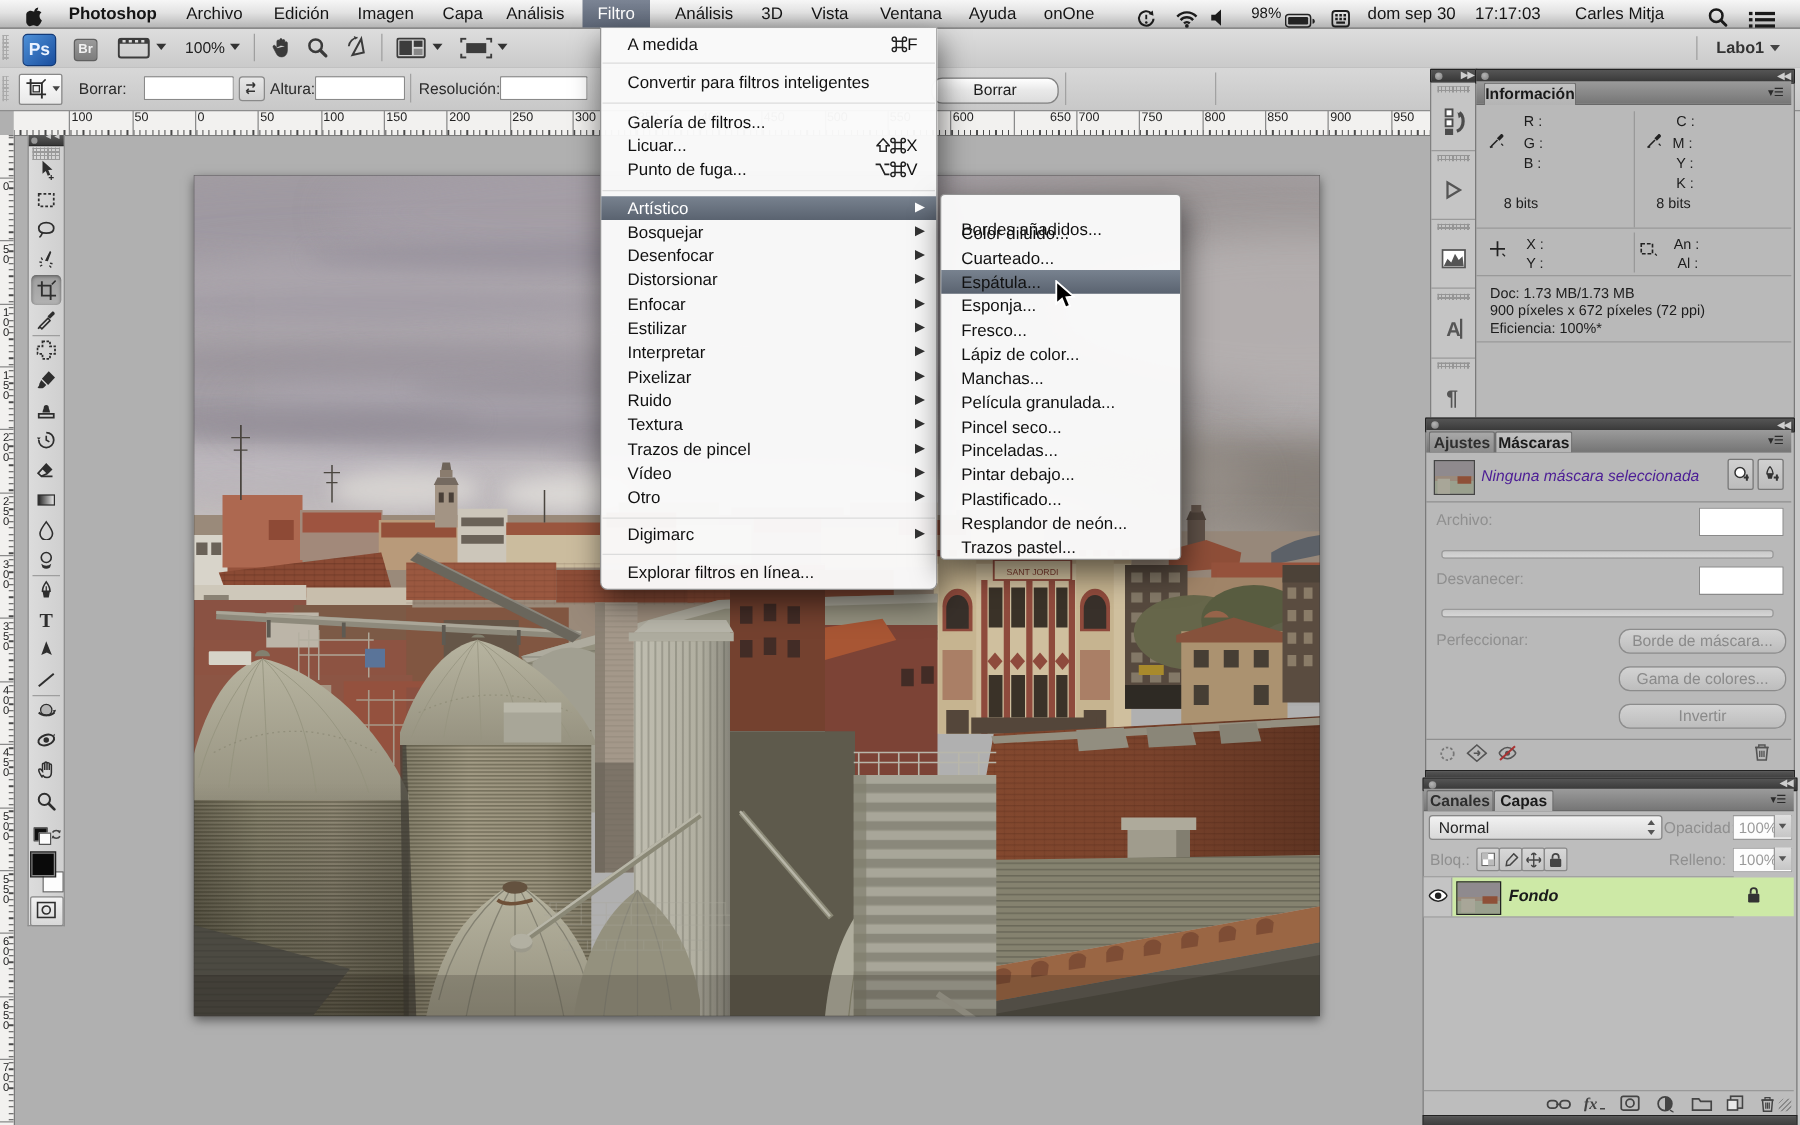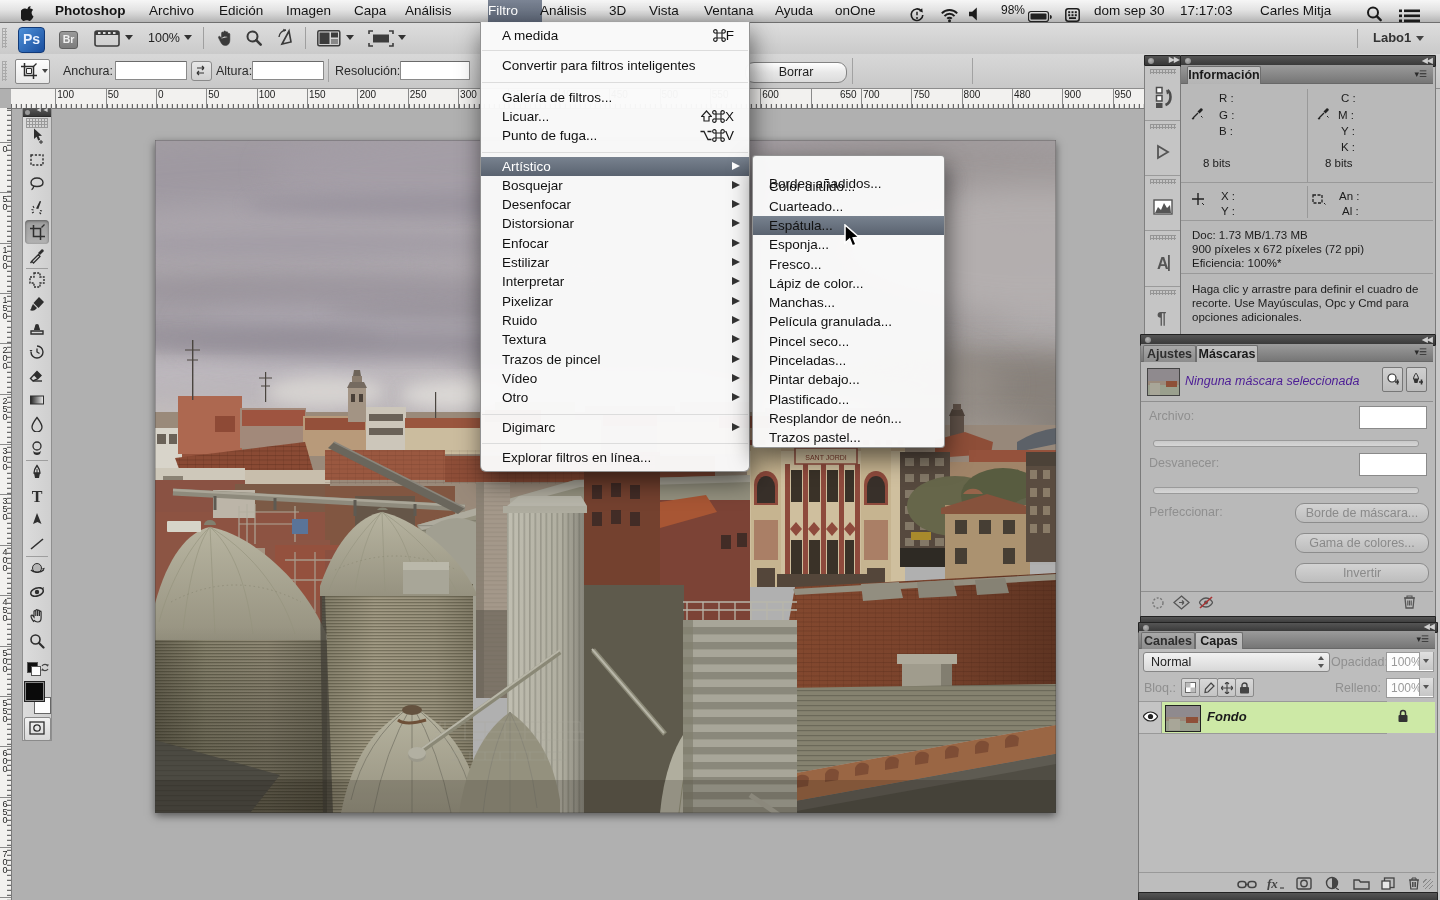--- a/index.html
+++ b/index.html
@@ -1,20 +1,20 @@
 <!DOCTYPE html>
 <html><head><meta charset="utf-8"><style>
 html,body{margin:0;padding:0;width:1440px;height:900px;overflow:hidden}
 body{font-family:"Liberation Sans",sans-serif;-webkit-font-smoothing:antialiased}
 .a{position:absolute}
 #scr{position:relative;width:1440px;height:900px;background:#b0b0b0;overflow:hidden}
 
 #mbar{left:0;top:0;width:1440px;height:22px;background:linear-gradient(#f6f6f6,#e3e3e3 45%,#cfcfcf 70%,#b4b4b4);border-bottom:1px solid #6f6f6f;z-index:50}
 .mi{position:absolute;top:0;height:22px;line-height:21px;font-size:13.5px;color:#141414}
-#fhl{left:488px;top:0;width:54px;height:22px;background:linear-gradient(#7b8494,#5c6575);color:#fff;text-align:left}
+#fhl{left:466px;top:0;width:54px;height:22px;background:linear-gradient(#7b8494,#5c6575);color:#fff;text-align:center}
 
 #abar{left:0;top:22px;width:1440px;height:32px;background:linear-gradient(#dedede,#cacaca);border-bottom:1px solid #989898;z-index:10}
 
 #tbar{left:0;top:54px;width:1440px;height:34px;background:linear-gradient(#d8d8d8,#c8c8c8);border-bottom:1px solid #8d8d8d;z-index:10}
 .lbl{position:absolute;font-size:12.5px;color:#2a2a2a}
 .inp{position:absolute;background:#fff;border:1px solid #8a8a8a;border-top-color:#6a6a6a;border-radius:1px}
 
 #hrul{left:11px;top:88px;width:1133px;height:20px;background:#f2f1ef;border-bottom:1px solid #7a7a7a;overflow:hidden;z-index:5}
 #vrul{left:0;top:108px;width:11px;height:792px;background:#f2f1ef;border-right:1px solid #7a7a7a;overflow:hidden;z-index:5}
 .tickn{position:absolute;font-size:10px;color:#222;top:1px}
@@ -583,21 +583,21 @@
       <svg class="a" style="left:5px;top:3px" width="16" height="16" viewBox="0 0 16 16">
           <g stroke="#2c2c2c" stroke-width="1.5" fill="none">
             <path d="M3.5,0v12.5H16"></path>
             <path d="M0,3.5h12.5V16"></path>
           </g>
           <path d="M5.5,5.5h5v5h-5z" fill="none" stroke="#2c2c2c" stroke-width="1"></path>
           <path d="M12,4l3.5,-3.5" stroke="#2c2c2c" stroke-width="1.2"></path>
         </svg>
       <div class="a" style="left:26px;top:9px;width:0;height:0;border-top:4px solid #444;border-left:3px solid transparent;border-right:3px solid transparent"></div>
     </div>
-    <span class="lbl" style="left:63px;top:10px">Anchura:</span>
+    <span class="lbl" style="left:63px;top:10px">Borrar:</span>
     <div class="inp" style="left:115px;top:7px;width:70px;height:17px"></div>
     <div class="a" style="left:191px;top:7px;width:19px;height:18px;background:linear-gradient(#e8e8e8,#d0d0d0);border:1px solid #8a8a8a;border-radius:3px">
       <svg class="a" style="left:2px;top:3px" width="13" height="11" viewBox="0 0 13 11">
           <path d="M3,3h7M10,3l-2,-2M10,3l-2,2" stroke="#333" stroke-width="1.2" fill="none"></path>
           <path d="M10,8H3M3,8l2,-2M3,8l2,2" stroke="#333" stroke-width="1.2" fill="none"></path>
         </svg>
     </div>
     <span class="lbl" style="left:216px;top:10px">Altura:</span>
     <div class="inp" style="left:252px;top:7px;width:70px;height:17px"></div>
     <div class="a" style="left:328px;top:5px;width:1px;height:23px;background:#a2a2a2"></div>
@@ -641,21 +641,21 @@
     <span class="tickn" style="left:751.2px">600</span>
     <div class="a" style="left:799.5px;top:0;width:1px;height:20px;background:#8a8a8a"></div>
     <span class="tickn" style="left:829px">650</span>
     <div class="a" style="left:849.9px;top:0;width:1px;height:20px;background:#8a8a8a"></div>
     <span class="tickn" style="left:851.9px">700</span>
     <div class="a" style="left:900.2px;top:0;width:1px;height:20px;background:#8a8a8a"></div>
     <span class="tickn" style="left:902.2px">750</span>
     <div class="a" style="left:950.6px;top:0;width:1px;height:20px;background:#8a8a8a"></div>
     <span class="tickn" style="left:952.6px">800</span>
     <div class="a" style="left:1000.9px;top:0;width:1px;height:20px;background:#8a8a8a"></div>
-    <span class="tickn" style="left:1002.9px">480</span>
+    <span class="tickn" style="left:1002.9px">850</span>
     <div class="a" style="left:1051.3px;top:0;width:1px;height:20px;background:#8a8a8a"></div>
     <span class="tickn" style="left:1053.3px">900</span>
     <div class="a" style="left:1101.6px;top:0;width:1px;height:20px;background:#8a8a8a"></div>
     <span class="tickn" style="left:1103.6px">950</span>
   </div>
   <div class="a" id="vrul">
     <div class="a" style="right:0;top:0;width:4px;height:792px;background:repeating-linear-gradient(#4a4a4a 0 1px,transparent 1px 5.035px);background-position:0 1.8px"></div>
     <div class="a" style="top:34.0px;left:0;width:11px;height:1px;background:#8a8a8a"></div>
     <div class="vtickn" style="top:37.0px">0</div>
     <div class="a" style="top:84.3px;left:0;width:11px;height:1px;background:#8a8a8a"></div>
@@ -902,21 +902,20 @@
         <rect x="2" y="3" width="9" height="8" fill="none" stroke="#222" stroke-width="1.3" stroke-dasharray="3,1.5"></rect>
         <path d="M13,11l1.5,1.5" stroke="#222" stroke-width="1"></path>
       </svg>
   <span class="ptxt" style="left:158px;top:134px">An :</span>
       <span class="ptxt" style="left:161px;top:149px">Al :</span>
   <div class="a" style="left:0;top:164px;width:252px;height:1px;background:#999"></div>
   <span class="ptxt" style="left:11px;top:173px">Doc: 1.73 MB/1.73 MB</span>
   <span class="ptxt" style="left:11px;top:187px">900 píxeles x 672 píxeles (72 ppi)</span>
   <span class="ptxt" style="left:11px;top:201px">Eficiencia: 100%*</span>
   <div class="a" style="left:0;top:217px;width:252px;height:1px;background:#999"></div>
-  <div class="ptxt" style="left:11px;top:227px;width:228px;line-height:13.8px">Haga clic y arrastre para definir el cuadro de recorte. Use Mayúsculas, Opc y Cmd para opciones adicionales.</div>
   </div>
   <div class="a" style="left:1140px;top:334px;width:294px;height:288px;background:#b9b9b9;border:1px solid #7a7a7a;z-index:20">
   <div class="dkhead" style="left:-1px;top:-1px;width:294px;height:10px">
         <div class="circ" style="left:4px;top:2px;width:6px;height:6px"></div>
         <span class="dar" style="right:3px;top:-0.5px;font-size:8px">◀◀</span>
       </div>
   <div class="tabbar" style="left:0;top:9px;width:292px;height:17px"></div>
   <div class="tabi" style="left:2px;top:10px;width:51px;height:16px;line-height:16px">Ajustes</div>
   <div class="tab" style="left:55px;top:10px;width:60px;height:16px;line-height:16px">Máscaras</div>
   <span class="a" style="right:8px;top:12px;font-size:9px;color:#2a2a2a">▾☰</span>

